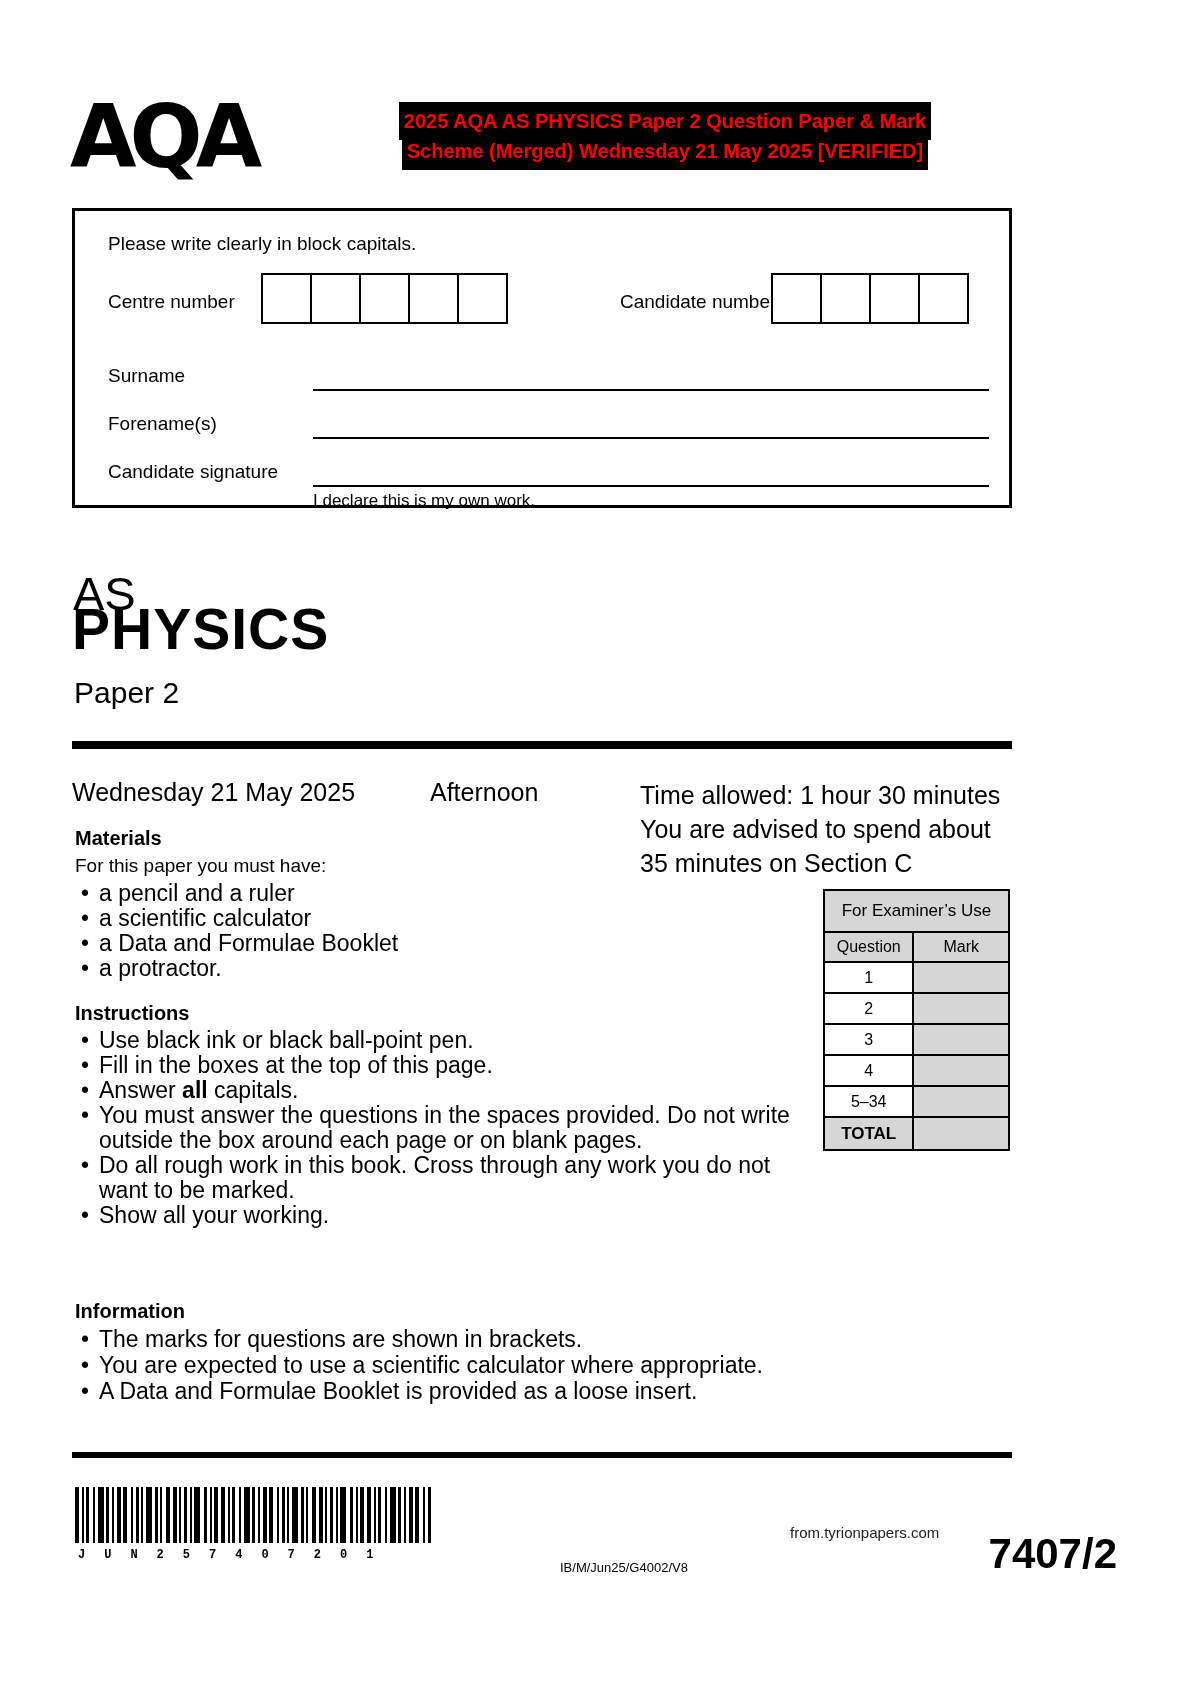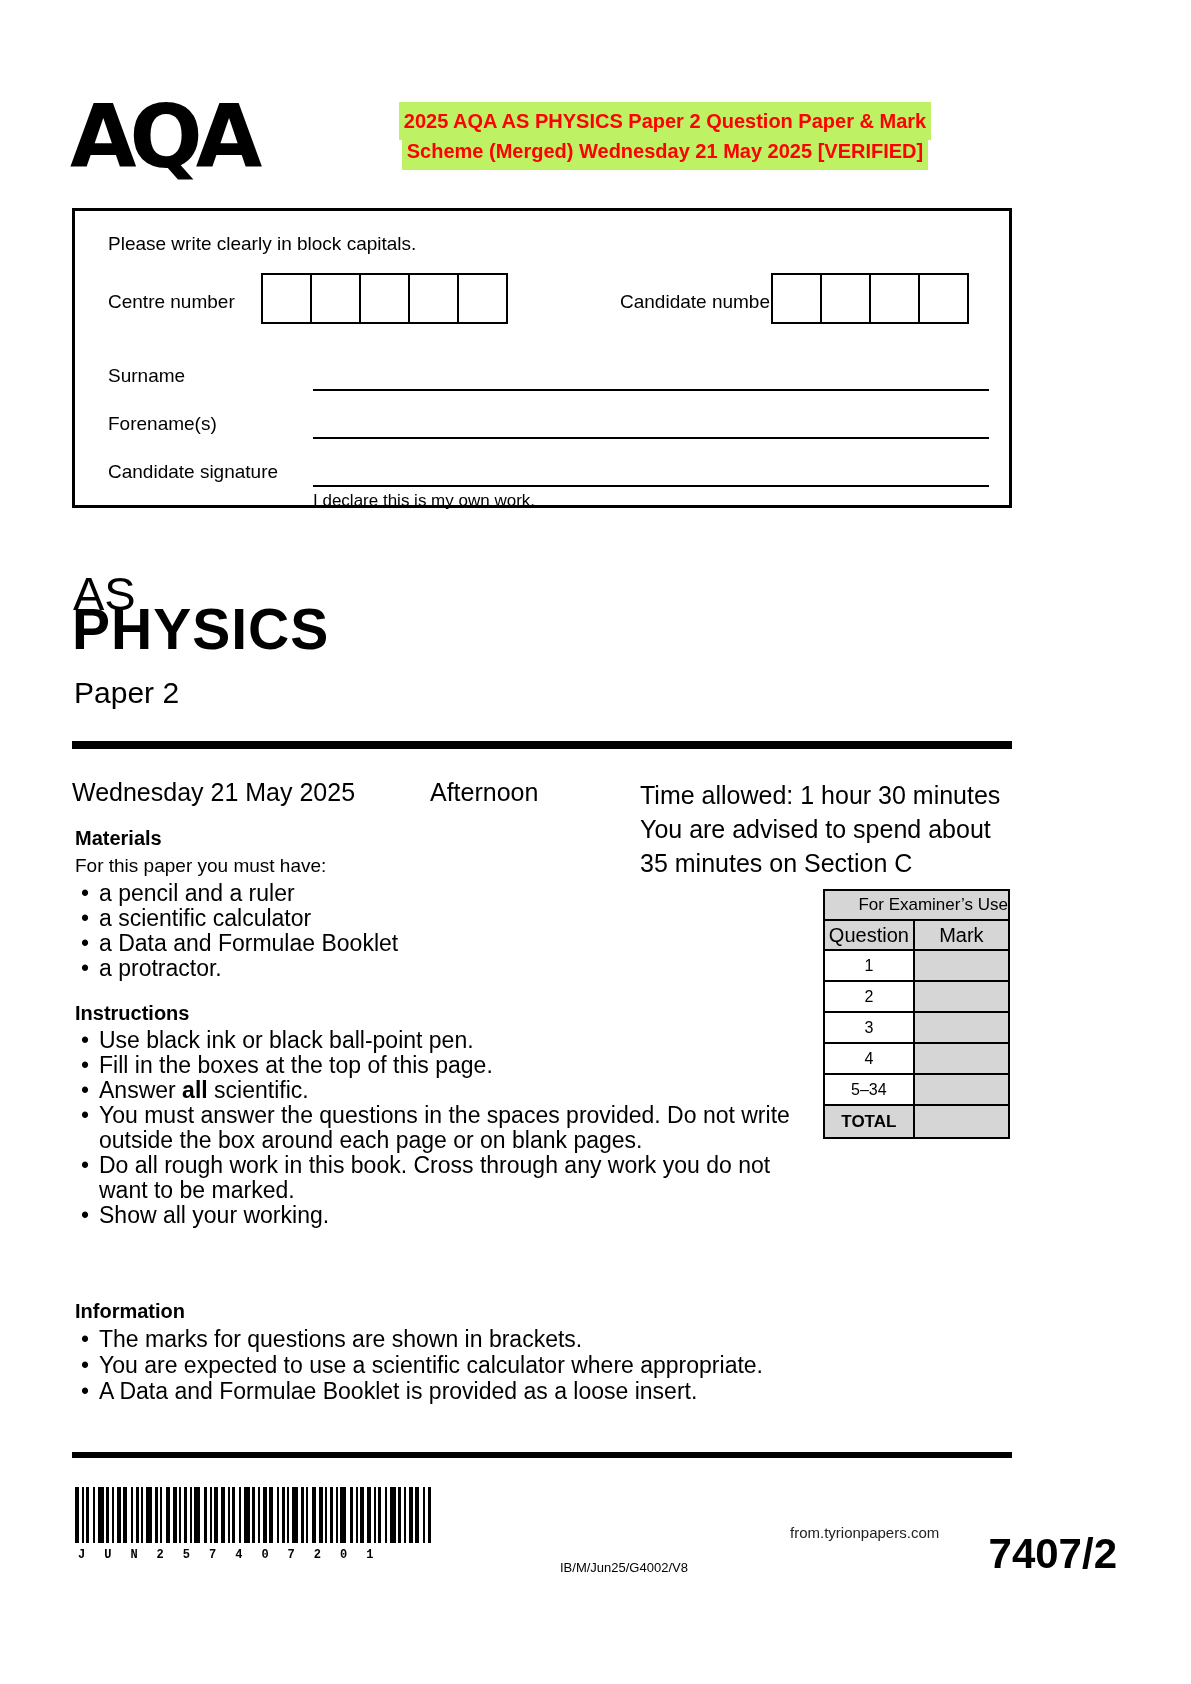--- a/index.html
+++ b/index.html
@@ -13,21 +13,21 @@
   .logo {
     position:absolute; left:70px; top:86px;
     font-size:86px; font-weight:900; letter-spacing:-7px;
     transform:scaleY(1.02); font-family:"DejaVu Sans", sans-serif;
   }
   .banner {
     position:absolute; left:300px; top:106px; width:730px;
     text-align:center; font-size:20px; font-weight:bold; line-height:30px;
     color:#ff0000;
   }
-  .banner .hl { background:#bef264; padding:8px 5px; }
+  .banner .hl { background:#000000; padding:8px 5px; }
   
   .cand-box {
     position:absolute; left:72px; top:208px; width:940px; height:300px;
     border:3px solid #000;
   }
   .cand-box .lbl { position:absolute; font-size:19px; }
   .cells { position:absolute; display:flex; }
   .cell {
     width:51px; height:51px; border:2px solid #000; background:#fff;
     margin-left:-2px;
@@ -59,22 +59,22 @@
   .ins-list { left:75px; top:1028px; width:725px; }
   .inf-h { left:75px; top:1300px; }
   .inf-list { left:75px; top:1326px; width:725px; }
   .inf-list li { line-height:26px; }
   
   .exam-table {
     position:absolute; left:823px; top:889px; width:187px;
     border-collapse:collapse; font-size:17px; text-align:center;
   }
   .exam-table td, .exam-table th { border:2px solid #000; font-weight:normal; }
-  .exam-table .t-title { height:30px; background:#d6d6d6; font-size:17px;text-align:right; }
-  .exam-table .t-head td { height:30px; background:#d6d6d6; font-size:20px; }
+  .exam-table .t-title { height:42px; background:#d6d6d6; font-size:17px; }
+  .exam-table .t-head td { height:30px; background:#d6d6d6; font-size:16px; }
   .exam-table .t-row td { height:31px; font-size:16px; }
   .exam-table .q-cell { width:90px; background:#fff; }
   .exam-table .m-cell { width:97px; background:#d6d6d6; }
   .exam-table .t-total td { height:33px; background:#d6d6d6; }
   .exam-table .t-total .tl { font-weight:bold; }
   
   .barcode {
     position:absolute; left:75px; top:1487px; width:356px; height:56px;
     display:flex; align-items:stretch; overflow:hidden; background:#fff;
   }
@@ -188,21 +188,21 @@
       <td class="q-cell tl" style="background:#d6d6d6;">TOTAL</td>
       <td class="m-cell"></td>
     </tr>
   </tbody>
     </table>
 
   <div class="h-sec ins-h">Instructions</div>
   <ul class="blist ins-list">
     <li>Use black ink or black ball-point pen.</li>
     <li>Fill in the boxes at the top of this page.</li>
-    <li><span>Answer </span><b>all</b><span> scientific.</span></li>
+    <li><span>Answer </span><b>all</b><span> capitals.</span></li>
     <li>You must answer the questions in the spaces provided.  Do not write outside the box around each page or on blank pages.</li>
     <li>Do all rough work in this book.  Cross through any work you do not want to be marked.</li>
     <li>Show all your working.</li>
   </ul>
 
   <div class="h-sec inf-h">Information</div>
   <ul class="blist inf-list">
     <li>The marks for questions are shown in brackets.</li>
     <li>You are expected to use a scientific calculator where appropriate.</li>
     <li>A Data and Formulae Booklet is provided as a loose insert.</li>

